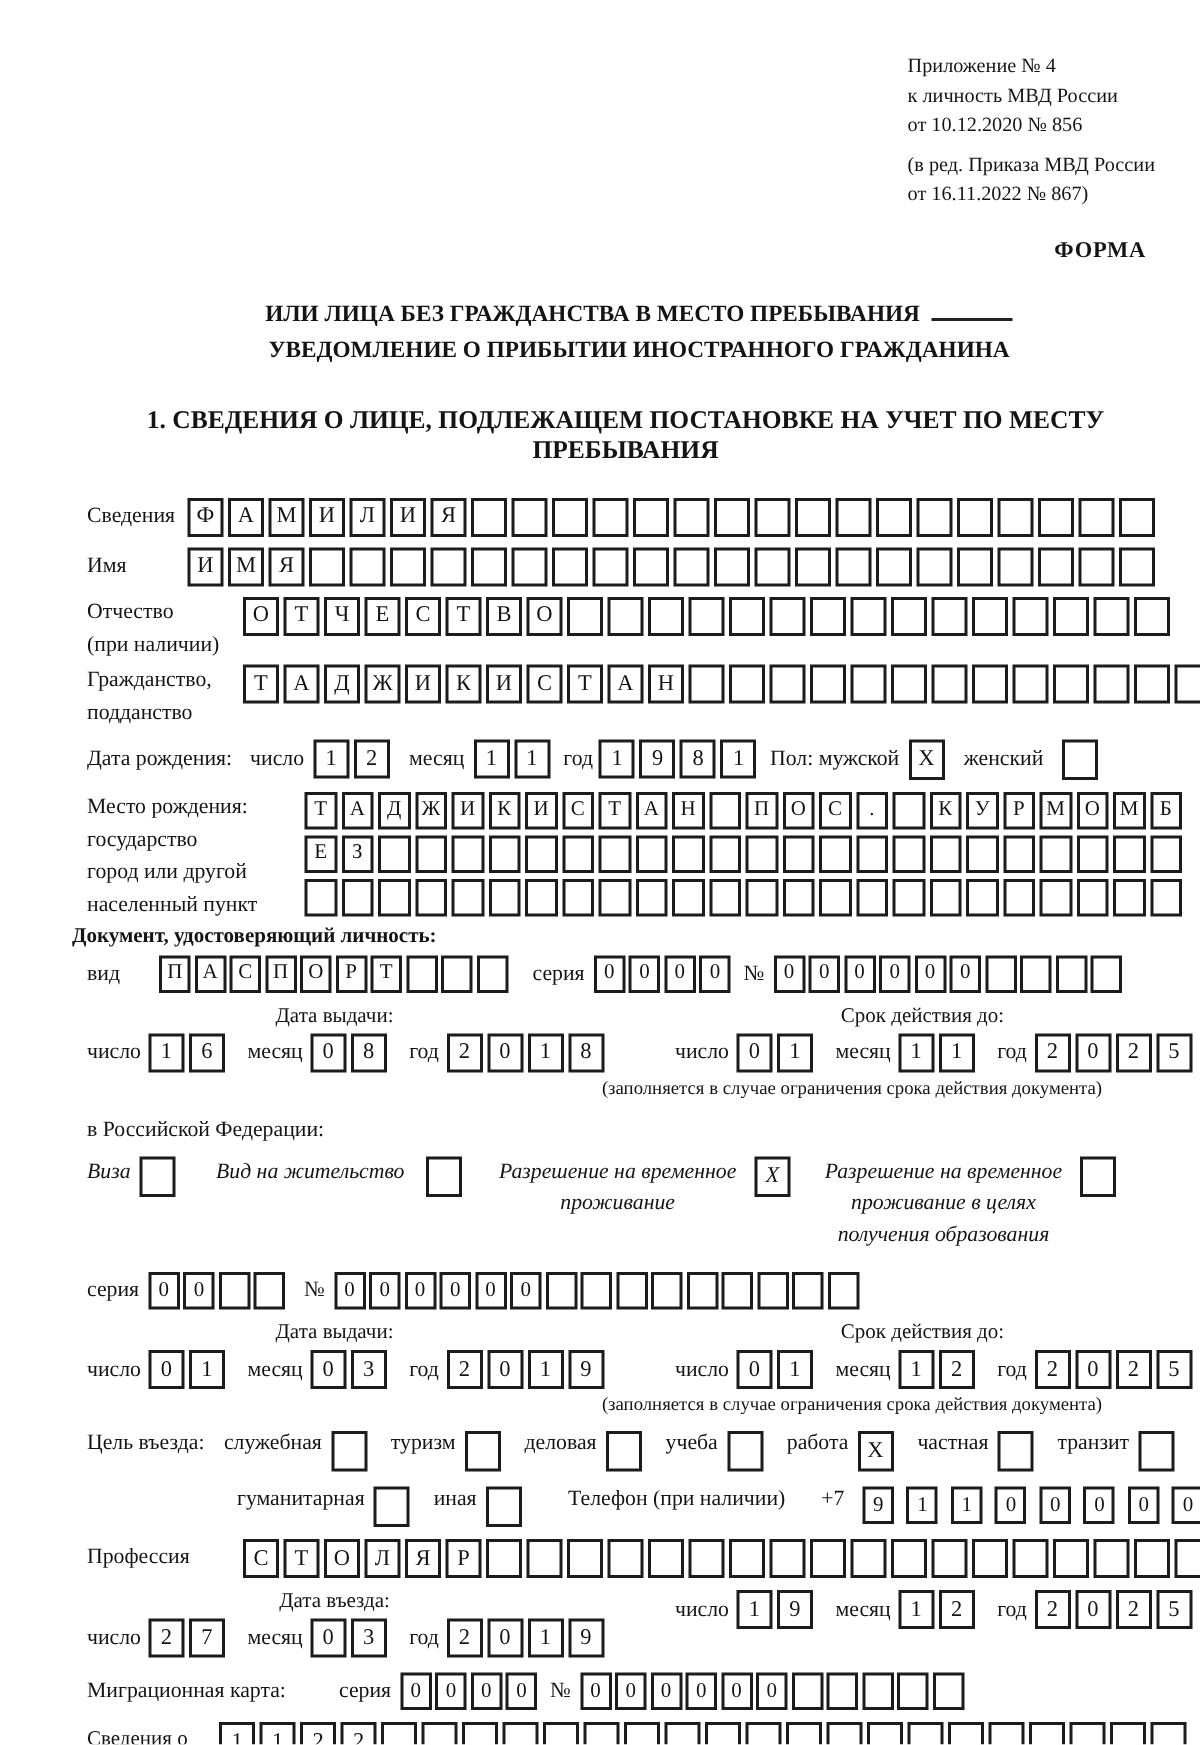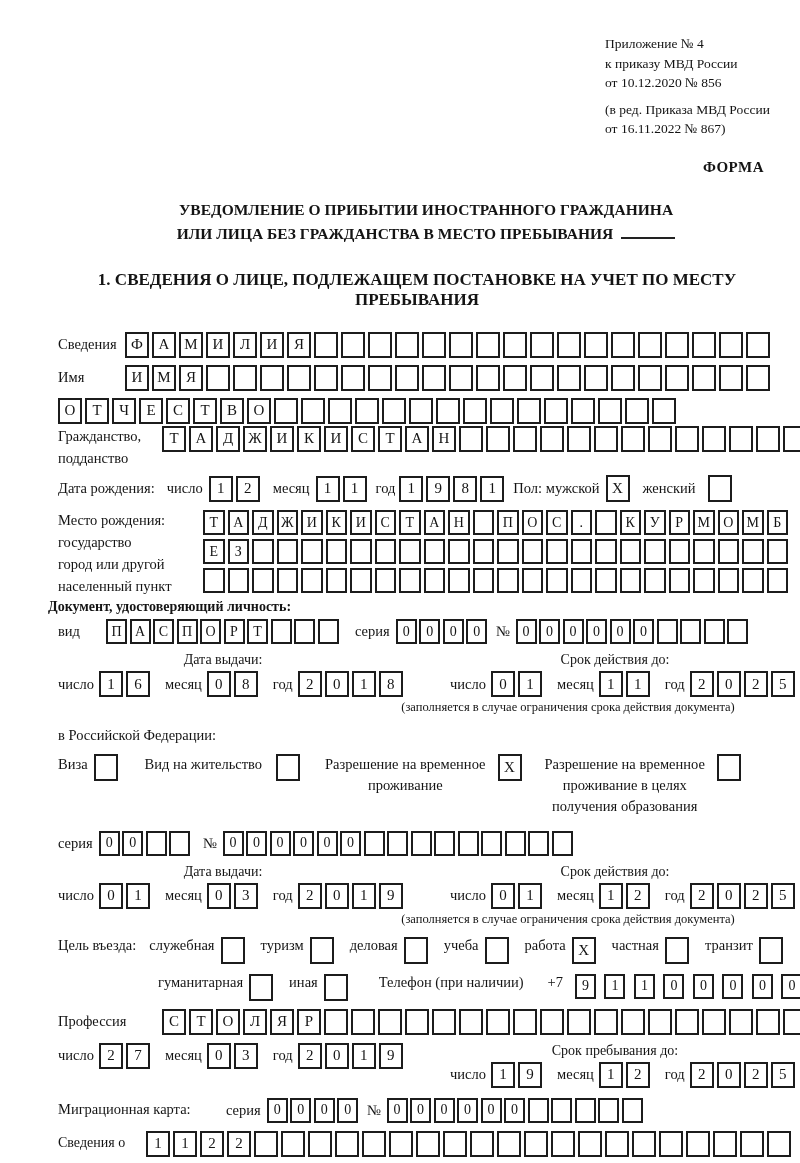--- a/index.html
+++ b/index.html
@@ -54,53 +54,53 @@
   .dcol.r { width:330px; }
   .dhead { text-align:center; font-size:14px; margin-bottom:3px; }
   .dcol.l .dhead { width:330px; }
   .dline { display:flex; align-items:center; }
   .dline .t { margin:0 5px 0 0; }
   .dline .t2 { margin:0 5px 0 12px; }
   .dnote { font-size:12.5px; width:440px; margin-left:auto; margin-right:6px; text-align:center; margin-top:3px; }
   
   .plain { margin-top:9px; line-height:1.6; }
   .visa-row { display:flex; align-items:flex-start; margin-top:6px; }
-  .visa-item { display:flex; align-items:flex-start; }
+  .visa-item { display:flex; align-items:flex-start;font-style:italic; }
   .visa-item .txt { line-height:1.45; }
   .visa-item .txt.c { text-align:center; }
   .purpose-row { display:flex; align-items:flex-start; margin-top:10px; }
   .purpose-row .cell { margin-left:6px; }
   .purpose-row .plbl { margin-left:13px; white-space:nowrap; }
   .purpose-row .plbl:first-child { margin-left:0; }
   .indent100 { margin-left:100px; }
   
   .rep-lbl { width:88px; flex:none; line-height:1.75; font-size:14px; }
 </style>
 </head>
 <body>
 
 <div class="page">
 
   <div class="hdr">
     <div class="hdr-inner">
       <div>Приложение № 4</div>
-      <div>к приказу МВД России</div>
+      <div>к личность МВД России</div>
       <div>от 10.12.2020 № 856</div>
       <div class="hdr-gap"></div>
       <div>(в ред. Приказа МВД России</div>
       <div>от 16.11.2022 № 867)</div>
     </div>
   </div>
   <div class="form-label">ФОРМА</div>
 
   <div class="title">
-    <div>УВЕДОМЛЕНИЕ О ПРИБЫТИИ ИНОСТРАННОГО ГРАЖДАНИНА</div>
     <div>
       <span>ИЛИ ЛИЦА БЕЗ ГРАЖДАНСТВА В МЕСТО ПРЕБЫВАНИЯ</span><span class="blank-line"></span>
     </div>
+    <div>УВЕДОМЛЕНИЕ О ПРИБЫТИИ ИНОСТРАННОГО ГРАЖДАНИНА</div>
   </div>
 
   <div class="sec">1. СВЕДЕНИЯ О ЛИЦЕ, ПОДЛЕЖАЩЕМ ПОСТАНОВКЕ НА УЧЕТ ПО МЕСТУ ПРЕБЫВАНИЯ</div>
 
   <div class="frow" style="margin-top:22px;">
     <div class="lbl w67">Сведения</div>
     <div class="cells">
         <span class="cell">Ф</span>
         <span class="cell">А</span>
         <span class="cell">М</span>
@@ -152,20 +152,24 @@
         <span class="cell"></span>
         <span class="cell"></span>
         <span class="cell"></span>
         <span class="cell"></span>
         <span class="cell"></span>
         <span class="cell"></span>
       </div>
   </div>
 
   <div class="frow top" style="margin-top:7px;">
+    <div class="lbl w104">
+      <div>Отчество</div>
+      <div>(при наличии)</div>
+    </div>
     <div class="cells">
         <span class="cell">О</span>
         <span class="cell">Т</span>
         <span class="cell">Ч</span>
         <span class="cell">Е</span>
         <span class="cell">С</span>
         <span class="cell">Т</span>
         <span class="cell">В</span>
         <span class="cell">О</span>
         <span class="cell"></span>
@@ -586,20 +590,21 @@
         <span class="cell"></span>
         <span class="cell"></span>
         <span class="cell"></span>
         <span class="cell"></span>
         <span class="cell"></span>
       </div>
   </div>
 
   <div class="datepair">
     <div class="dcol l">
+      <div class="dhead">Дата въезда:</div>
       <div class="dline">
         <span class="t">число</span>
         <div class="cells">
             <span class="cell">2</span>
             <span class="cell">7</span>
           </div>
         <span class="t2">месяц</span>
         <div class="cells">
             <span class="cell">0</span>
             <span class="cell">3</span>
@@ -607,21 +612,20 @@
         <span class="t2">год</span>
         <div class="cells">
             <span class="cell">2</span>
             <span class="cell">0</span>
             <span class="cell">1</span>
             <span class="cell">9</span>
           </div>
       </div>
     </div>
     <div class="dcol r">
-      <div class="dhead">Срок пребывания до:</div>
       <div class="dline">
         <span class="t">число</span>
         <div class="cells">
             <span class="cell">1</span>
             <span class="cell">9</span>
           </div>
         <span class="t2">месяц</span>
         <div class="cells">
             <span class="cell">1</span>
             <span class="cell">2</span>

